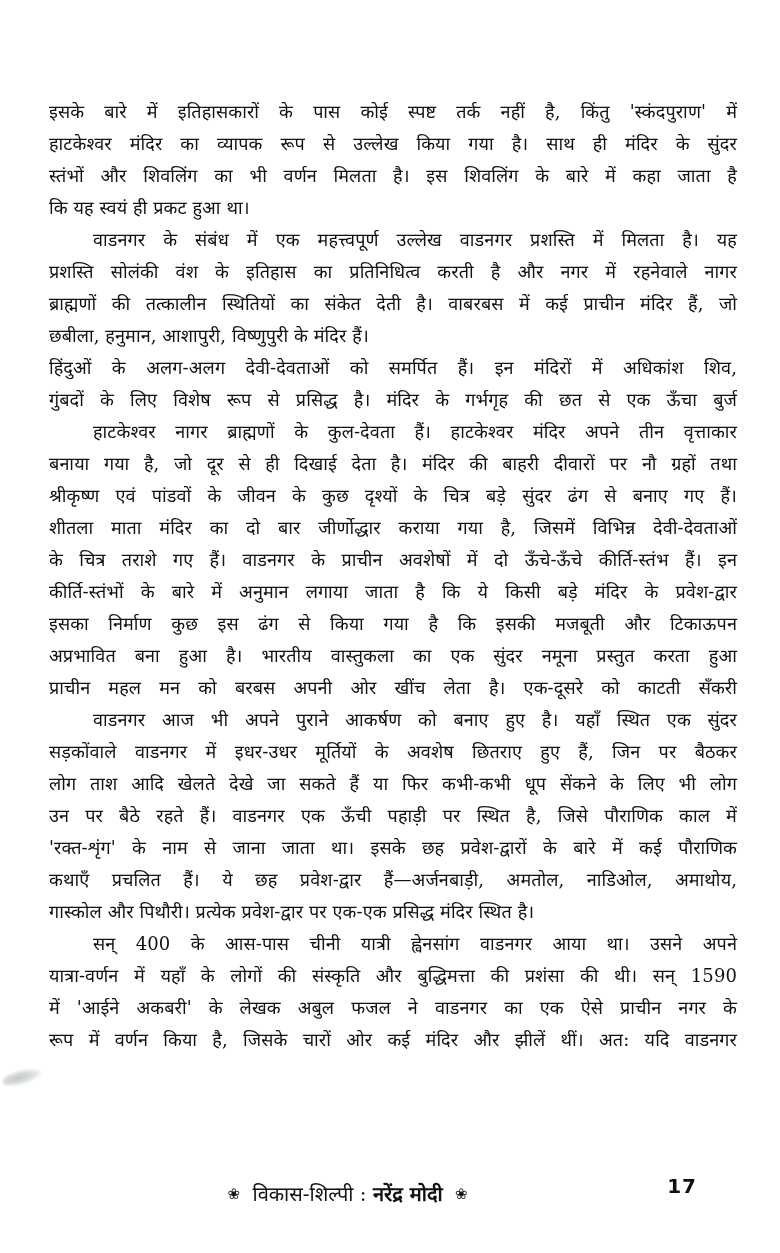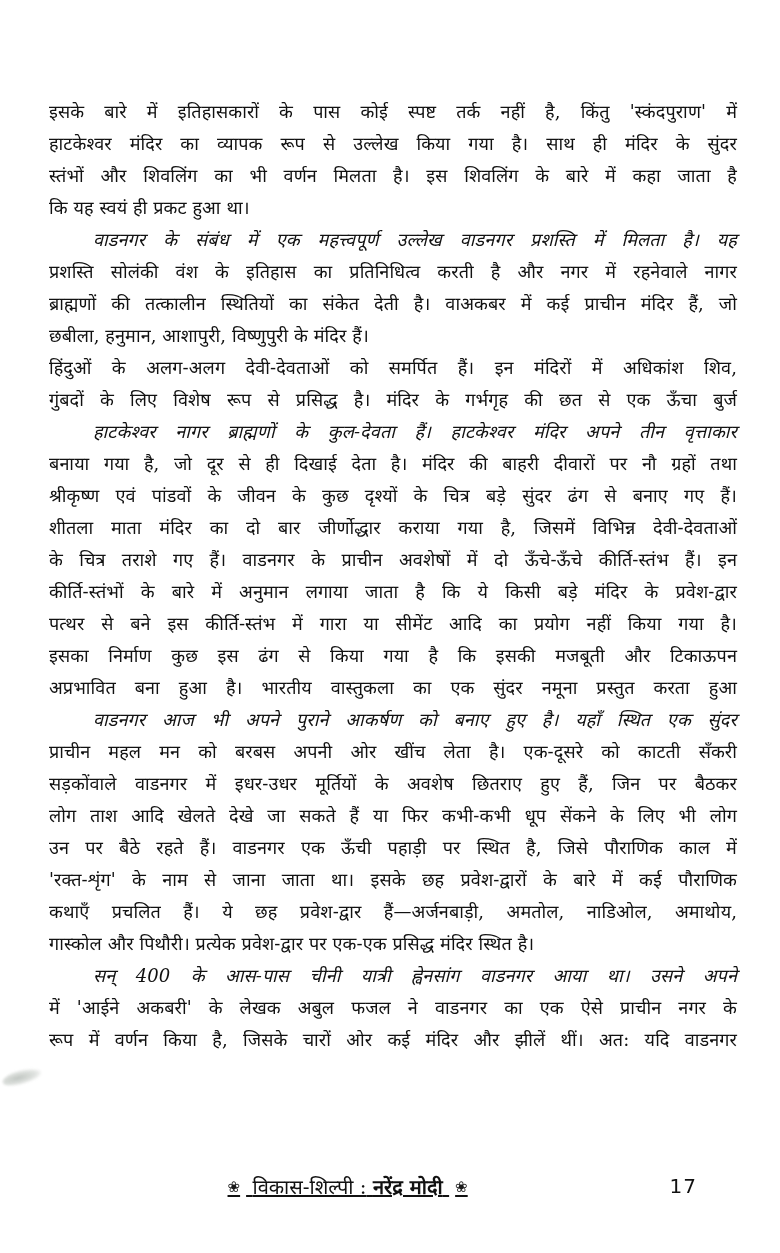--- a/index.html
+++ b/index.html
@@ -46,97 +46,95 @@
     text-align: justify;
     text-align-last: justify;
     letter-spacing: 0.1px;
     overflow: visible;
   }
   .line.para-end {
     text-align-last: left;
   }
   .line.indent {
     padding-left: 44px;
-    font-style: italic;
   }
   .footer {
     position: absolute;
     left: 49px;
     top: 1172px;
     width: 688px;
     height: 34px;
   }
   .footer-center {
     position: absolute;
     left: 50%;
     transform: translateX(-68%);
     white-space: nowrap;
     font-size: 20px;
-    line-height: 30px;
-    text-decoration: underline;
+    line-height: 44px;
   }
   .ornament {
     font-size: 15px;
     position: relative;
     top: -2px;
     padding: 0 6px;
     color: #1a1a1a;
   }
   .title-regular {
     font-weight: normal;
   }
   .title-bold {
     font-weight: bold;
   }
   .page-number {
     position: absolute;
     right: 40px;
     top: 2px;
     font-family: "DejaVu Sans", "Liberation Sans", sans-serif;
-    font-weight: normal;
+    font-weight: bold;
     font-size: 20px;
     letter-spacing: 1px;
   }
 </style>
 </head>
 <body>
 
 <div class="page">
 
   <div class="scan-smudge"></div>
 
   <div class="body-text" id="body-text">
       <div class="line">इसके बारे में इतिहासकारों के पास कोई स्पष्ट तर्क नहीं है, किंतु 'स्कंदपुराण' में</div>
       <div class="line">हाटकेश्वर मंदिर का व्यापक रूप से उल्लेख किया गया है। साथ ही मंदिर के सुंदर</div>
       <div class="line">स्तंभों और शिवलिंग का भी वर्णन मिलता है। इस शिवलिंग के बारे में कहा जाता है</div>
       <div class="line para-end">कि यह स्वयं ही प्रकट हुआ था।</div>
       <div class="line indent">वाडनगर के संबंध में एक महत्त्वपूर्ण उल्लेख वाडनगर प्रशस्ति में मिलता है। यह</div>
       <div class="line">प्रशस्ति सोलंकी वंश के इतिहास का प्रतिनिधित्व करती है और नगर में रहनेवाले नागर</div>
-      <div class="line">ब्राह्मणों की तत्कालीन स्थितियों का संकेत देती है। वाअकबर में कई प्राचीन मंदिर हैं, जो</div>
+      <div class="line">ब्राह्मणों की तत्कालीन स्थितियों का संकेत देती है। वाबरबस में कई प्राचीन मंदिर हैं, जो</div>
       <div class="line para-end">छबीला, हनुमान, आशापुरी, विष्णुपुरी के मंदिर हैं।</div>
       <div class="line">हिंदुओं के अलग-अलग देवी-देवताओं को समर्पित हैं। इन मंदिरों में अधिकांश शिव,</div>
       <div class="line">गुंबदों के लिए विशेष रूप से प्रसिद्ध है। मंदिर के गर्भगृह की छत से एक ऊँचा बुर्ज</div>
       <div class="line indent">हाटकेश्वर नागर ब्राह्मणों के कुल-देवता हैं। हाटकेश्वर मंदिर अपने तीन वृत्ताकार</div>
       <div class="line">बनाया गया है, जो दूर से ही दिखाई देता है। मंदिर की बाहरी दीवारों पर नौ ग्रहों तथा</div>
       <div class="line">श्रीकृष्ण एवं पांडवों के जीवन के कुछ दृश्यों के चित्र बड़े सुंदर ढंग से बनाए गए हैं।</div>
       <div class="line">शीतला माता मंदिर का दो बार जीर्णोद्धार कराया गया है, जिसमें विभिन्न देवी-देवताओं</div>
       <div class="line">के चित्र तराशे गए हैं। वाडनगर के प्राचीन अवशेषों में दो ऊँचे-ऊँचे कीर्ति-स्तंभ हैं। इन</div>
       <div class="line">कीर्ति-स्तंभों के बारे में अनुमान लगाया जाता है कि ये किसी बड़े मंदिर के प्रवेश-द्वार</div>
-      <div class="line">पत्थर से बने इस कीर्ति-स्तंभ में गारा या सीमेंट आदि का प्रयोग नहीं किया गया है।</div>
       <div class="line">इसका निर्माण कुछ इस ढंग से किया गया है कि इसकी मजबूती और टिकाऊपन</div>
       <div class="line">अप्रभावित बना हुआ है। भारतीय वास्तुकला का एक सुंदर नमूना प्रस्तुत करता हुआ</div>
+      <div class="line">प्राचीन महल मन को बरबस अपनी ओर खींच लेता है। एक-दूसरे को काटती सँकरी</div>
       <div class="line indent">वाडनगर आज भी अपने पुराने आकर्षण को बनाए हुए है। यहाँ स्थित एक सुंदर</div>
-      <div class="line">प्राचीन महल मन को बरबस अपनी ओर खींच लेता है। एक-दूसरे को काटती सँकरी</div>
       <div class="line">सड़कोंवाले वाडनगर में इधर-उधर मूर्तियों के अवशेष छितराए हुए हैं, जिन पर बैठकर</div>
       <div class="line">लोग ताश आदि खेलते देखे जा सकते हैं या फिर कभी-कभी धूप सेंकने के लिए भी लोग</div>
       <div class="line">उन पर बैठे रहते हैं। वाडनगर एक ऊँची पहाड़ी पर स्थित है, जिसे पौराणिक काल में</div>
       <div class="line">'रक्त-शृंग' के नाम से जाना जाता था। इसके छह प्रवेश-द्वारों के बारे में कई पौराणिक</div>
       <div class="line">कथाएँ प्रचलित हैं। ये छह प्रवेश-द्वार हैं—अर्जनबाड़ी, अमतोल, नाडिओल, अमाथोय,</div>
       <div class="line para-end">गास्कोल और पिथौरी। प्रत्येक प्रवेश-द्वार पर एक-एक प्रसिद्ध मंदिर स्थित है।</div>
       <div class="line indent">सन् 400 के आस-पास चीनी यात्री ह्वेनसांग वाडनगर आया था। उसने अपने</div>
+      <div class="line">यात्रा-वर्णन में यहाँ के लोगों की संस्कृति और बुद्धिमत्ता की प्रशंसा की थी। सन् 1590</div>
       <div class="line">में 'आईने अकबरी' के लेखक अबुल फजल ने वाडनगर का एक ऐसे प्राचीन नगर के</div>
       <div class="line">रूप में वर्णन किया है, जिसके चारों ओर कई मंदिर और झीलें थीं। अत: यदि वाडनगर</div>
     </div>
 
   <div class="footer">
     <div class="footer-center">
       <span class="ornament">❀</span>
       <span class="title-regular">विकास-शिल्पी :</span>
       <span class="title-bold">नरेंद्र मोदी</span>
       <span class="ornament">❀</span>

